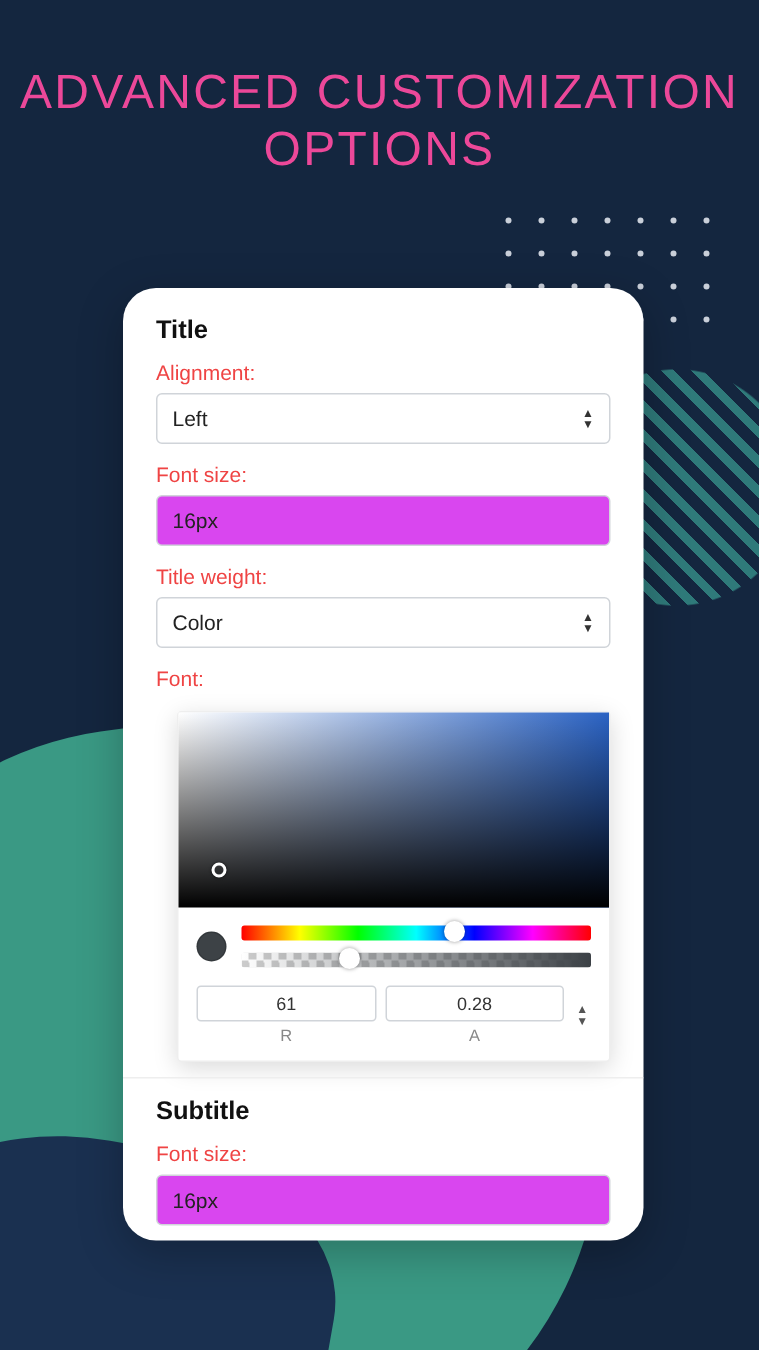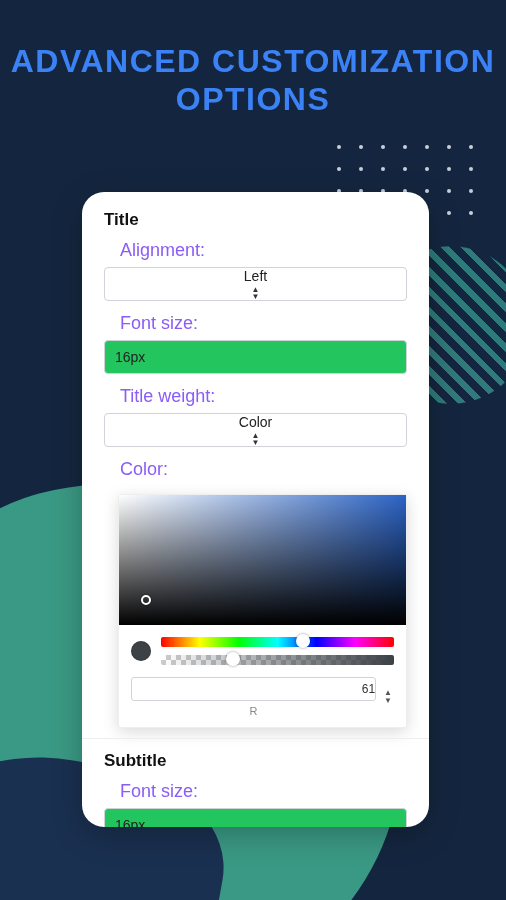--- a/index.html
+++ b/index.html
@@ -52,22 +52,22 @@
     top: 240px;
     width: 170px;
     height: 170px;
     border-radius: 50%;
     background: repeating-linear-gradient(45deg, #2f7a7a 0 6px, transparent 6px 14px);
     mask: radial-gradient(circle at center, #000 65%, transparent 66%);
   }
   .headline {
     position: relative;
     text-align: center;
-    color: #3b82f6;
-    font-weight: 700;
+    color: #ec4899;
+    font-weight: 400;
     font-size: 32px;
     letter-spacing: 1.5px;
     line-height: 1.2;
     padding-top: 42px;
     font-family: "Arial Black", Futura, "Segoe UI", sans-serif;
   }
   .card {
     position: absolute;
     left: 82px;
     top: 192px;
@@ -85,55 +85,53 @@
     color: #111;
     padding: 0 22px 10px 22px;
   }
   .section-divider {
     height: 1px;
     background: #eee;
     margin: 10px 0 12px 0;
   }
   .field-group { padding: 0 22px 12px 22px; }
   .label {
-    font-size: 18px;
-    color: #8b5cf6;
+    font-size: 14px;
+    color: #ef4444;
     margin-bottom: 6px;
-    margin-left: 16px;
   }
   .control {
     display: flex;
     align-items: center;
     justify-content: space-between;
     width: 100%;
     height: 34px;
     border: 1px solid #d0d4d9;
     border-radius: 4px;
     padding: 0 10px;
     font-size: 14px;
     background: #fff;
     color: #222;
-    flex-direction: column;
   }
   .control .up-down {
     display: flex;
     flex-direction: column;
     font-size: 8px;
     line-height: 7px;
     color: #333;
   }
   .text-input {
     width: 100%;
     height: 34px;
     border: 1px solid #d0d4d9;
     border-radius: 4px;
     padding: 0 10px;
     font-size: 14px;
     color: #222;
-    background: #22c55e;
+    background: #d946ef;
   }
   .colorpicker {
     margin: 4px 22px 0 36px;
     background: #fff;
     border: 1px solid #eee;
     border-radius: 3px;
     box-shadow: 0 4px 16px rgba(0,0,0,.15);
     padding: 0 0 10px 0;
   }
   .cp-area {
@@ -188,21 +186,21 @@
   }
   .cp-values {
     display: flex;
     align-items: center;
     gap: 6px;
     padding: 4px 12px 0 12px;
   }
   .cp-col { flex: 1; text-align: center; }
   .cp-col input {
     width: 100%;
-    text-align: right;
+    text-align: center;
     height: 24px;
     border: 1px solid #d0d4d9;
     border-radius: 3px;
     font-size: 12px;
     color: #333;
   }
   .cp-col .ch {
     font-size: 11px;
     color: #888;
     margin-top: 4px;
@@ -281,21 +279,21 @@
     <div class="control">
       <span>Color</span>
       <span class="up-down">
           <span>▲</span>
           <span>▼</span>
         </span>
     </div>
   </div>
 
   <div class="field-group" style="padding-bottom:4px">
-    <div class="label">Color:</div>
+    <div class="label">Font:</div>
   </div>
 
   <div class="colorpicker">
     <div class="cp-area">
       <div class="cp-cursor"></div>
     </div>
     <div class="cp-sliders">
       <div class="cp-swatch"></div>
       <div class="cp-rails">
         <div class="hue-rail">
@@ -304,20 +302,24 @@
         <div class="alpha-rail">
           <div class="rail-thumb" id="alpha-thumb" style="left: 28%;"></div>
         </div>
       </div>
     </div>
     <div class="cp-values">
       <div class="cp-col">
         <input value="61" style="">
         <div class="ch">R</div>
       </div>
+      <div class="cp-col">
+        <input value="0.28" style="">
+        <div class="ch">A</div>
+      </div>
       <div class="cp-switch">
         <span>▲</span>
         <span>▼</span>
       </div>
     </div>
   </div>
 
   <div class="section-divider"></div>
 
   <div class="section-title">Subtitle</div>

